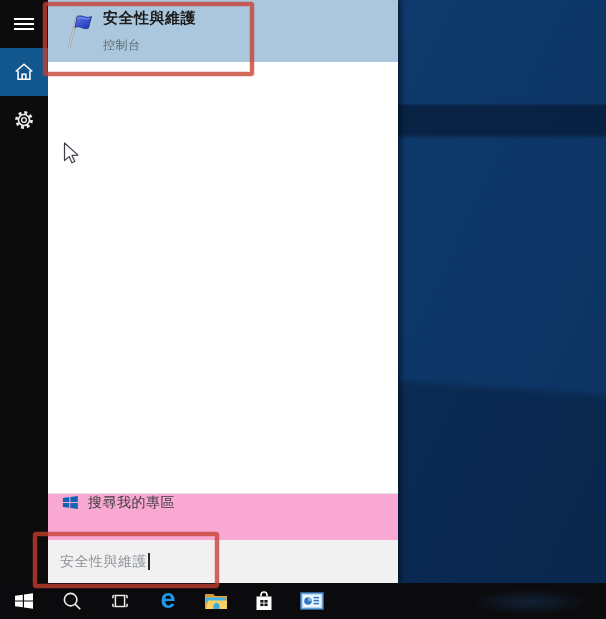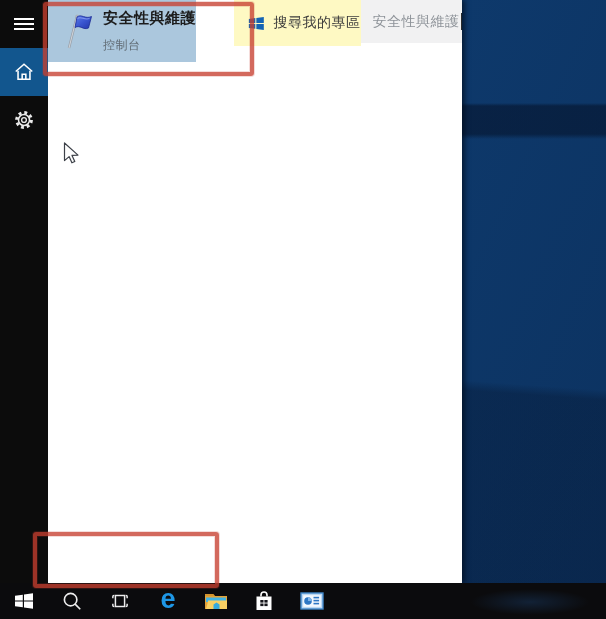--- a/index.html
+++ b/index.html
@@ -19,35 +19,35 @@
   
   .rail{
     position:absolute;left:0;top:0;width:48px;height:583px;background:#0c0c0c;z-index:3;
   }
   .rail-btn{width:48px;height:48px;display:flex;align-items:center;justify-content:center;cursor:pointer;}
   .rail-btn.active{background:#12568e;}
   .burger{display:flex;flex-direction:column;gap:3px;}
   .burger i{display:block;width:20px;height:2px;background:#fff;}
   
   .panel{
-    position:absolute;left:48px;top:0;width:414px;height:583px;background:#fff;z-index:2;
+    position:absolute;left:48px;top:0;width:350px;height:583px;background:#fff;z-index:2;
     box-shadow:3px 0 5px rgba(2,12,28,.65);
-    display:flex;flex-direction:row;
+    display:flex;flex-direction:column;
   }
   .result-row{
     height:62px;background:#abc7dd;display:flex;align-items:center;flex:0 0 auto;cursor:pointer;
   }
   .result-icon{width:36px;height:40px;margin:0 9px 0 10px;flex:0 0 auto;}
   .result-text{display:flex;flex-direction:column;line-height:1.15;}
   .result-title{font-size:15px;font-weight:600;color:#1c1c1c;letter-spacing:.5px;}
   .result-sub{font-size:12px;color:#5f6a72;margin-top:13px;letter-spacing:.5px;}
   .list-space{flex:1 1 auto;background:#fff;}
   .divider{height:1px;background:#e4e4e4;flex:0 0 auto;}
   .footer-row{
-    height:46px;display:flex;align-items:center;background:#fef9c3;flex:0 0 auto;cursor:pointer;
+    height:46px;display:flex;align-items:flex-start;background:#f9a8d4;flex:0 0 auto;cursor:pointer;
   }
   .footer-row svg{margin:0 9px 0 14px;}
   .footer-label{font-size:14px;color:#3c3c3c;letter-spacing:.5px;}
   .input-row{
     height:43px;background:#f1f1f2;display:flex;align-items:center;flex:0 0 auto;cursor:text;
   }
   .input-text{font-size:14px;color:#8e9399;margin-left:12px;letter-spacing:.5px;}
   .caret{display:inline-block;width:1.5px;height:17px;background:#2b2b2b;vertical-align:-3px;margin-left:1px;}
   
   .anno{

